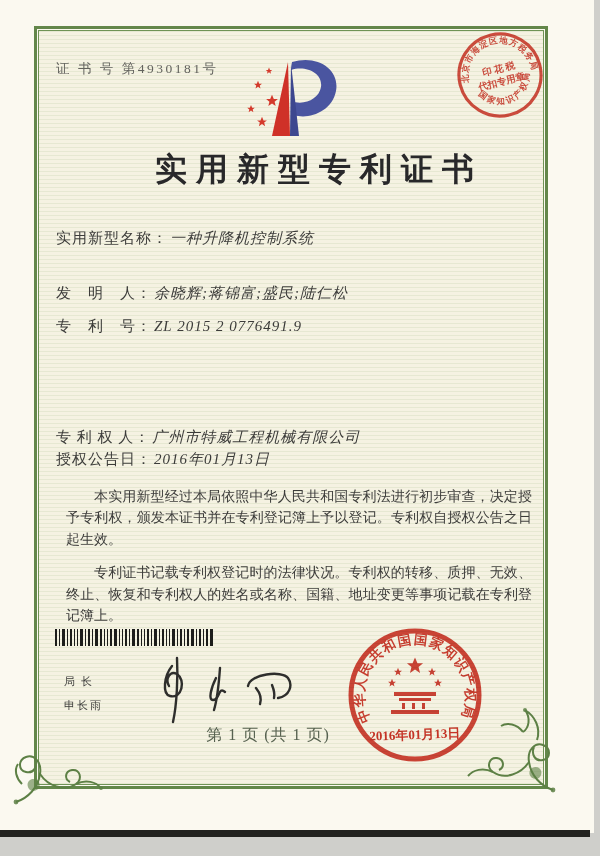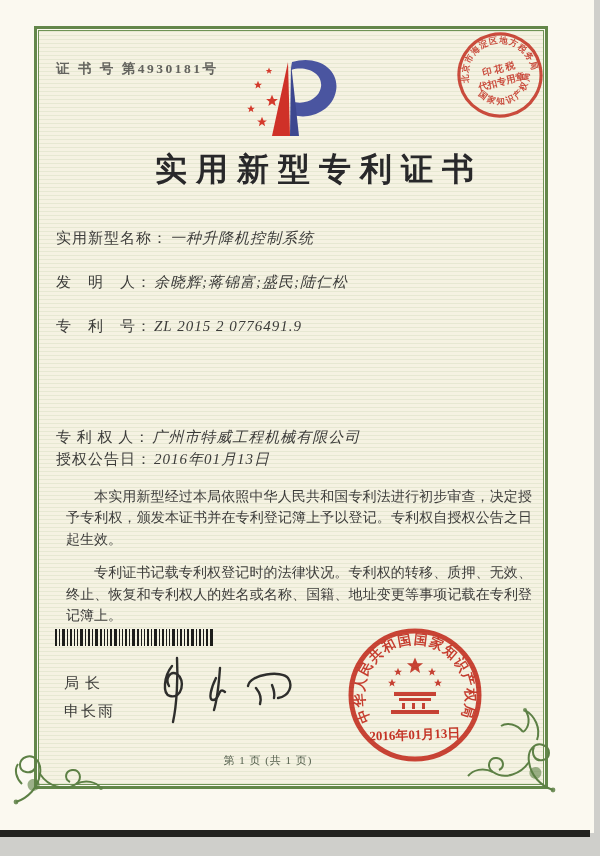--- a/index.html
+++ b/index.html
@@ -24,50 +24,50 @@
     content:'';position:absolute;inset:1px;border:1px solid #6f9355;
   }
   .frame-texture{
     position:absolute;inset:2px;
     background:
       repeating-linear-gradient(0deg, rgba(140,170,110,0.14) 0 1px, rgba(0,0,0,0) 1px 4px),
       #f5f2e2;
   }
   .cert-no{
     position:absolute;left:56px;top:60px;
-    font-size:13.5px;letter-spacing:2.5px;color:#63635e;font-weight:bold;
+    font-size:13.5px;letter-spacing:2.5px;color:#63635e;
   }
   .logo{position:absolute;left:242px;top:56px;}
   .title{
     position:absolute;left:0;top:148px;width:584px;text-align:center;
     font-size:32px;font-weight:bold;letter-spacing:9px;color:#28282a;padding-left:27px;
   }
   .field{
     position:absolute;left:56px;font-size:15px;color:#3c3c3a;letter-spacing:1px;
     white-space:nowrap;
   }
   .field .v{margin-left:2px;font-style:italic;}
   .paras{
     position:absolute;left:54px;top:474px;width:490px;
     font-size:14px;line-height:21.4px;color:#3c3c3a;text-align:justify;
   }
   .paras p{margin:12px;text-indent:2em;}
   .barcode{position:absolute;left:55px;top:629px;}
-  .director{position:absolute;left:64px;top:674px;font-size:15px;color:#3b3b39;}
+  .director{position:absolute;left:64px;top:674px;font-size:11px;color:#3b3b39;}
   .director .t{letter-spacing:6px;}
   .director .n{margin-top:9px;letter-spacing:2px;}
   .signature{position:absolute;left:150px;top:652px;}
   .seal{position:absolute;left:330px;top:610px;mix-blend-mode:multiply;}
   .tax-stamp{position:absolute;left:450px;top:25px;transform:rotate(-14deg);opacity:.88;mix-blend-mode:multiply;}
   .flourish{position:absolute;}
   .flourish.l{left:8px;top:718px;}
   .flourish.r{left:466px;top:696px;transform:scaleX(-1);}
   .footer{
-    position:absolute;left:198px;top:753px;width:140px;text-align:center;
-    font-size:11px;color:#56614f;letter-spacing:1px;
+    position:absolute;left:198px;top:725px;width:140px;text-align:center;
+    font-size:16px;color:#56614f;letter-spacing:1px;
   }
   svg text{font-family:"Liberation Serif","DejaVu Serif",serif;}
 </style>
 </head>
 <body>
 
 <div class="paper">
 
   <div class="frame">
     <div class="frame-texture"></div>
@@ -91,21 +91,21 @@
     <use href="#star" transform="translate(27,15) scale(0.34)" fill="#d43a2c"></use>
     <use href="#star" transform="translate(9,53) scale(0.40)" fill="#d43a2c"></use>
     <use href="#star" transform="translate(20,66) scale(0.52)" fill="#d43a2c"></use>
   </svg>
 
   <div class="title">实用新型专利证书</div>
 
   <div class="field" style="top:229px">
     <span>实用新型名称：</span><span class="v">一种升降机控制系统</span>
   </div>
-  <div class="field" style="top:273px">
+  <div class="field" style="top:284px">
     <span>发　明　人：</span><span class="v">余晓辉;蒋锦富;盛民;陆仁松</span>
   </div>
   <div class="field" style="top:317px">
     <span>专　利　号：</span><span class="v">ZL 2015 2 0776491.9</span>
   </div>
   <div class="field" style="top:428px">
     <span>专 利 权 人：</span><span class="v">广州市特威工程机械有限公司</span>
   </div>
   <div class="field" style="top:450px">
     <span>授权公告日：</span><span class="v">2016年01月13日</span>

